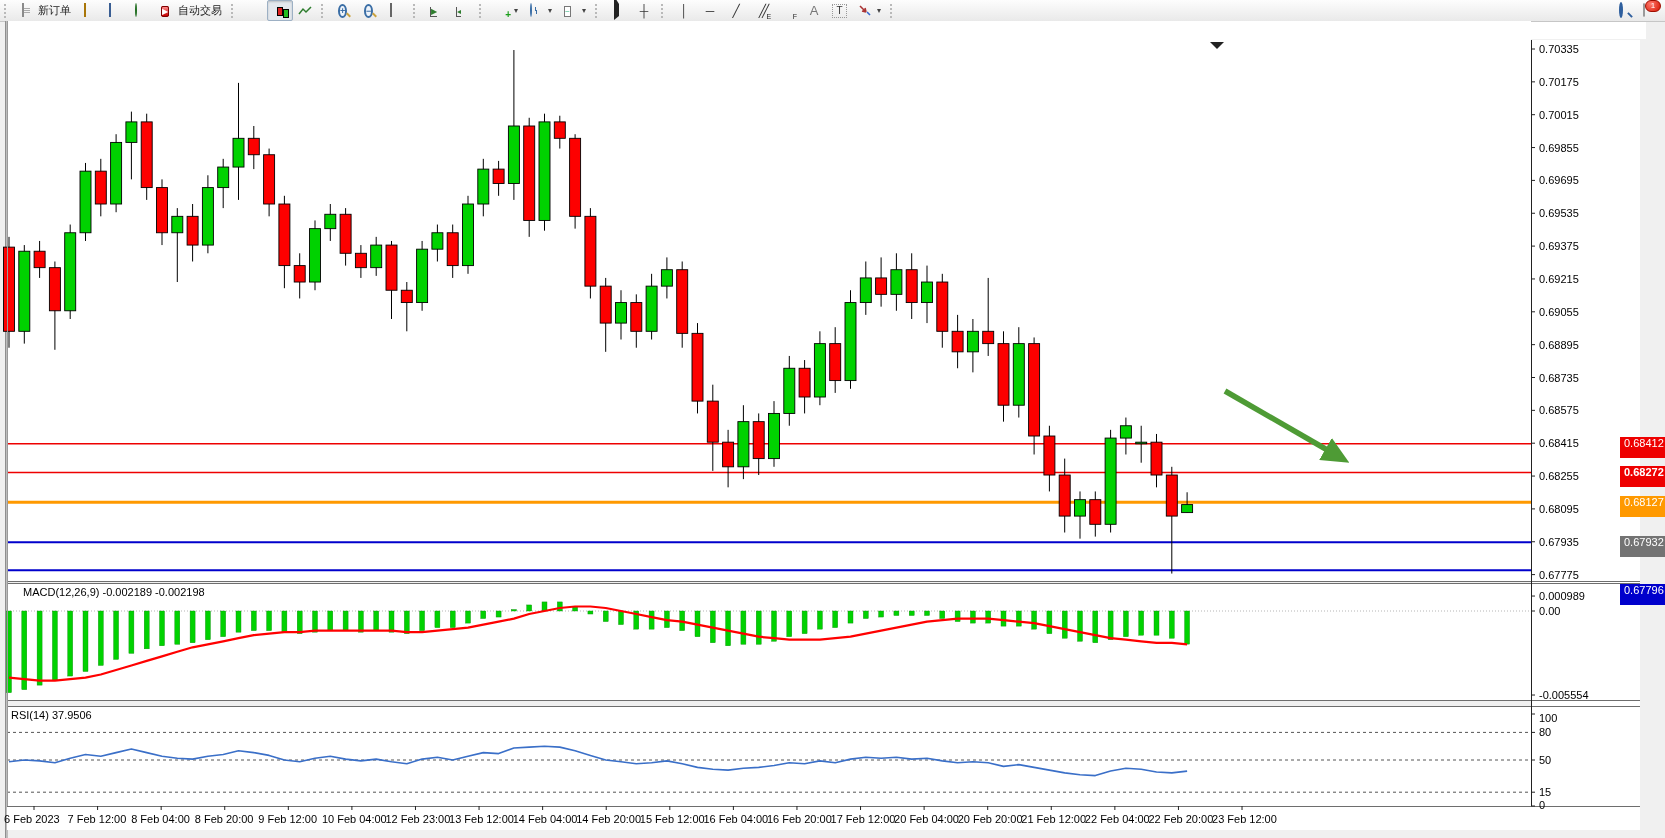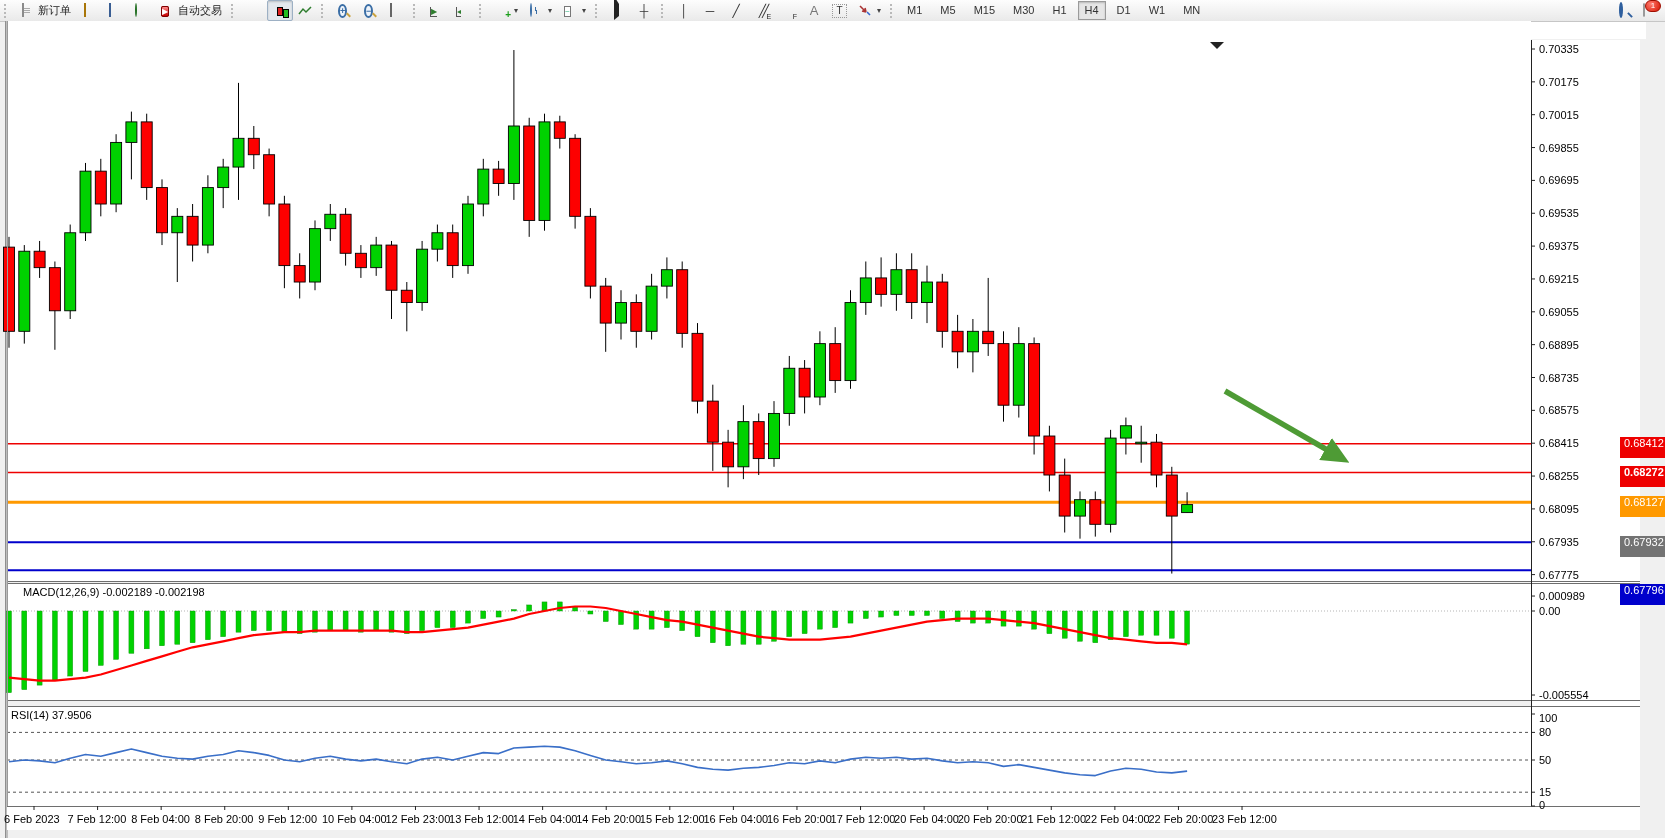--- a/index.html
+++ b/index.html
@@ -153,31 +153,20 @@
     <div class="tbtn">
       <span class="ticon">
         <svg width="16" height="14">
             <path d="M3,2 L9,8 M9,8 l-1,-4 M9,8 l-4,-1" stroke="#a33" stroke-width="1.6" fill="none"></path>
             <path d="M13,11 l-3,-3" stroke="#36c" stroke-width="1.6"></path>
           </svg>
       </span>
       <span class="caret">▾</span>
     </div>
     <span class="grip"></span>
-    <div id="tf-group" style="display:flex;align-items:center;gap:4px;">
-        <span class="tf">M1</span>
-        <span class="tf">M5</span>
-        <span class="tf">M15</span>
-        <span class="tf">M30</span>
-        <span class="tf">H1</span>
-        <span class="tf active">H4</span>
-        <span class="tf">D1</span>
-        <span class="tf">W1</span>
-        <span class="tf">MN</span>
-      </div>
     <div class="right-group">
       <span class="ticon"><span class="i-search"></span></span>
       <span class="ticon">
         <span class="i-chat"></span>
         <span class="badge">1</span>
       </span>
     </div>
   </div>
 
   <div id="titlebar">

